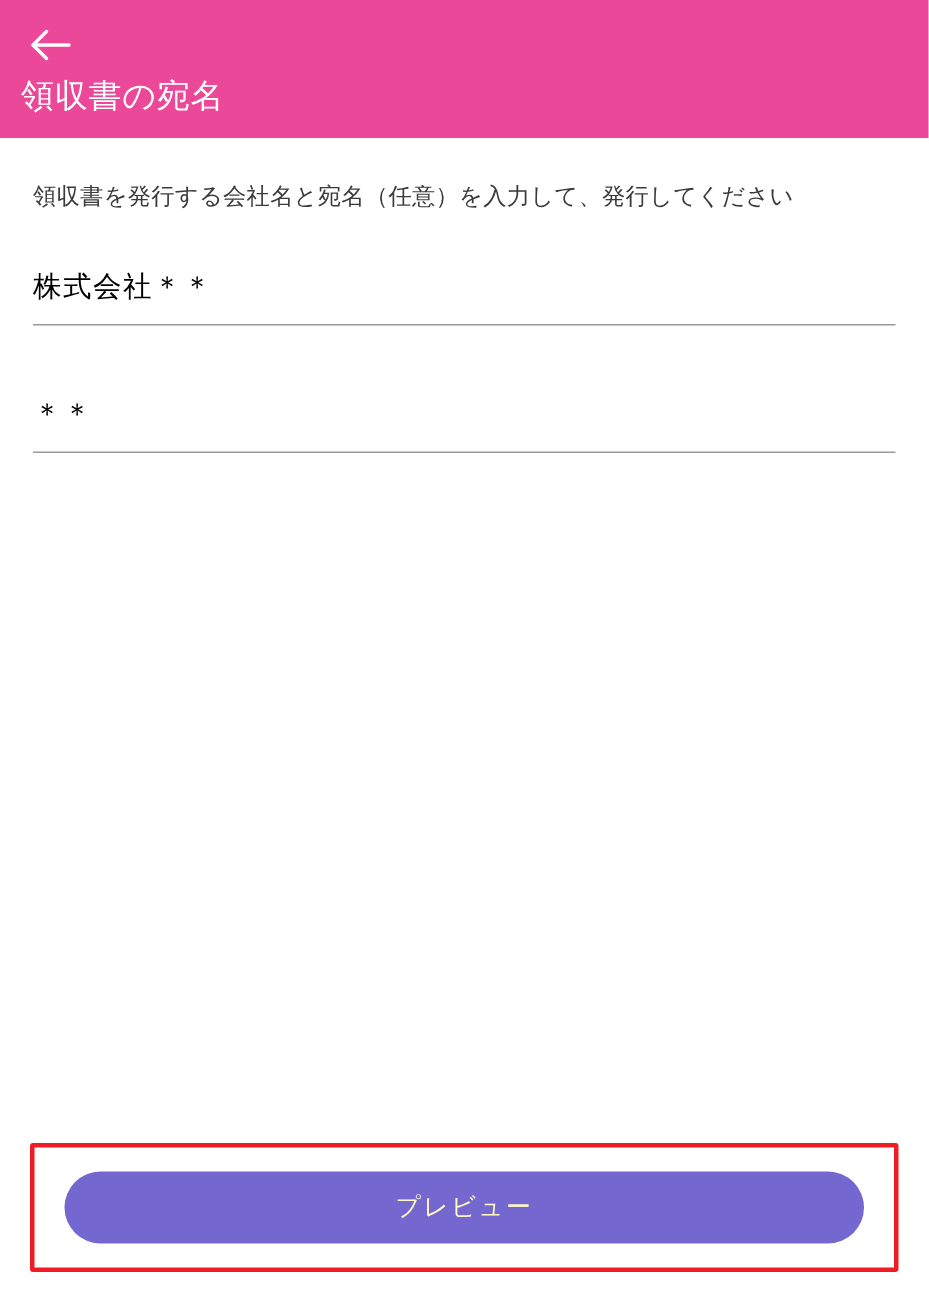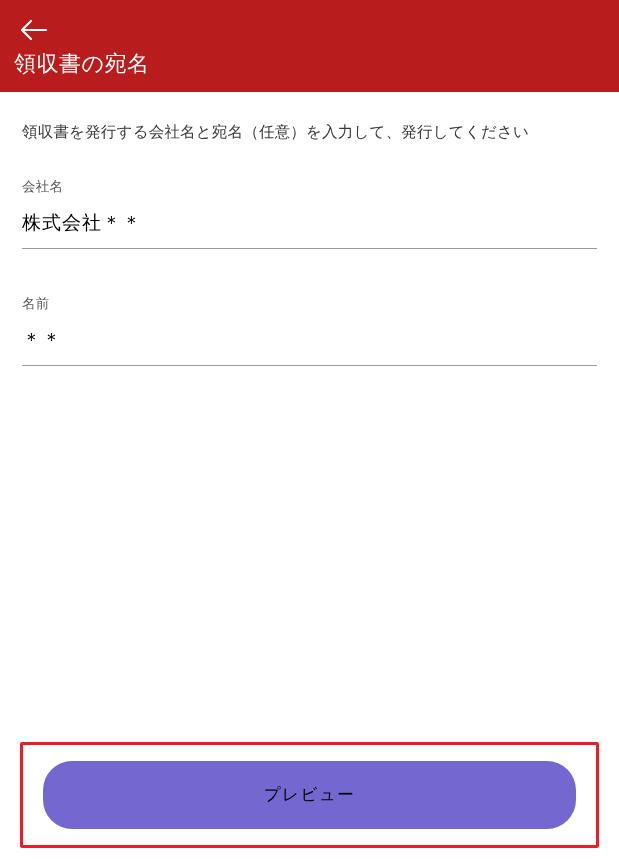--- a/index.html
+++ b/index.html
@@ -17,21 +17,21 @@
     position: relative;
     width: 619px;
     height: 864px;
     background: #ffffff;
     display: flex;
     flex-direction: column;
   }
 
   
   .appbar {
-    background: #b91c1c;
+    background: #ec4899;
     height: 92px;
     flex: 0 0 92px;
     position: relative;
     box-sizing: border-box;
     padding: 0 20px;
   }
   .back-arrow {
     position: absolute;
     left: 16px;
     top: 12px;
@@ -97,25 +97,25 @@
     right: 20px;
     bottom: 16px;
     border: 3px solid #ee1c24;
     border-radius: 2px;
     padding: 16px 20px;
     box-sizing: border-box;
   }
   .cta-button {
     display: block;
     width: 100%;
-    height: 68px;
+    height: 48px;
     border: none;
     border-radius: 29px;
     background: #7468d0;
-    color: #000000;
+    color: #fef9c3;
     font-family: "Liberation Sans", sans-serif;
     font-size: 16.5px;
     letter-spacing: 1.5px;
     cursor: pointer;
   }
 </style>
 </head>
 <body>
 
 <div class="screen">
@@ -128,26 +128,24 @@
       </svg>
     </div>
     <div class="appbar-title">領収書の宛名</div>
   </div>
 
   <div class="content">
 
     <div class="intro">領収書を発行する会社名と宛名（任意）を入力して、発行してください</div>
 
     <div class="field">
-      <div class="field-label">会社名</div>
       <div class="field-value">株式会社＊＊</div>
     </div>
 
     <div class="field second">
-      <div class="field-label">名前</div>
       <div class="field-value">＊＊</div>
     </div>
 
     <div class="cta-wrap">
       <button class="cta-button">プレビュー</button>
     </div>
 
   </div>
 </div>
 

